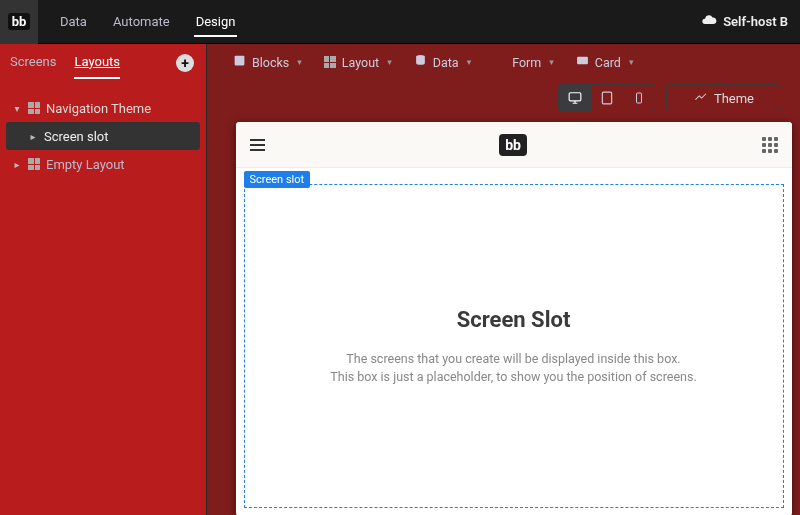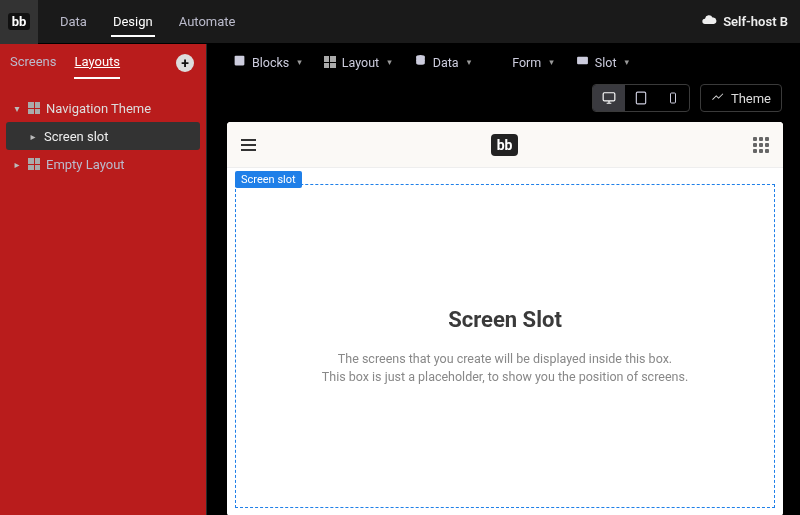--- a/index.html
+++ b/index.html
@@ -80,21 +80,21 @@
   .tree-item.selected { background: #333; }
   .tree-item.sub { padding-left: 22px; color: #eee; }
   .tree-item.sub2 { color: #bbc; }
   .layout-icon {
     display: inline-grid; grid-template-columns: 1fr 1fr; grid-template-rows: 1fr 1fr;
     width: 12px; height: 12px; gap: 1px;
   }
   .layout-icon span { background: #aaa; }
 
   
-  .center { flex: 1; background: #000000; display: flex; flex-direction: column; }
+  .center { flex: 1; background: #7f1d1d; display: flex; flex-direction: column; align-items: center; }
   .toolbar-wrap { padding: 6px 18px 0 20px; }
   .toolbar {
     display: flex; align-items: center; gap: 10px; flex-wrap: wrap;
     height: 66px; align-content: flex-start;
   }
   .tbtn {
     display: flex; align-items: center; gap: 6px;
     color: #ccd; padding: 4px 6px; cursor: pointer;
     height: 24px; font-size: 12.5px; border-radius: 3px;
   }
@@ -106,21 +106,21 @@
     height: 28px;
   }
   .device-btn {
     width: 32px; display: flex; align-items: center; justify-content: center;
     cursor: pointer; color: #ccd;
   }
   .device-btn.active { background: #3a3a3f; color: #fff; }
   .theme-btn {
     display: flex; align-items: center; gap: 6px;
     border: 1px solid #3a3a3a; border-radius: 4px;
-    height: 28px; padding: 0 10px; color: #ddd; cursor: pointer;
+    height: 28px; padding: 0 27px; color: #ddd; cursor: pointer;
   }
   .row2 { display: flex; gap: 14px; margin-top: 4px; }
 
   
   .canvas-wrap {
     flex: 1; padding: 6px 0 12px 20px;
   }
   .canvas {
     width: 556px; min-height: 394px;
     background: #fbf9f6;
@@ -163,22 +163,22 @@
 </style>
 </head>
 <body>
 
 <div class="topbar">
   <div class="logo">
     <span class="logo-badge">bb</span>
   </div>
   <nav>
     <div class="topnav-item">Data</div>
+    <div class="topnav-item">Automate</div>
     <div class="topnav-item active">Design</div>
-    <div class="topnav-item">Automate</div>
   </nav>
   <div class="spacer"></div>
   <div class="selfhost">
     <span>
       <svg width="16" height="16" viewBox="0 0 24 24" fill="#eee">
           <path d="M19 18H6a4 4 0 010-8 6 6 0 0111.3-1.7A4.5 4.5 0 0119 18z"></path>
         </svg>
     </span>
     <span>Self-host B</span>
   </div>
@@ -255,21 +255,21 @@
           <span><svg viewBox="0 0 24 24">
                 <path d="M3 6h18M3 12h18M3 18h18"></path>
               </svg></span>
           <span>Form</span>
           <span class="chev">▾</span>
         </div>
         <div class="tbtn">
           <span><svg viewBox="0 0 24 24">
                 <rect x="2" y="5" width="20" height="14" rx="2"></rect>
               </svg></span>
-          <span>Slot</span>
+          <span>Card</span>
           <span class="chev">▾</span>
         </div>
 
         <div class="group-right">
           <div class="device-group">
             <div class="device-btn active">
               <svg width="16" height="14" viewBox="0 0 24 24" fill="none" stroke="#fff" stroke-width="2">
                   <rect x="2" y="3" width="20" height="14" rx="2"></rect>
                   <path d="M8 21h8M12 17v4"></path>
                 </svg>

